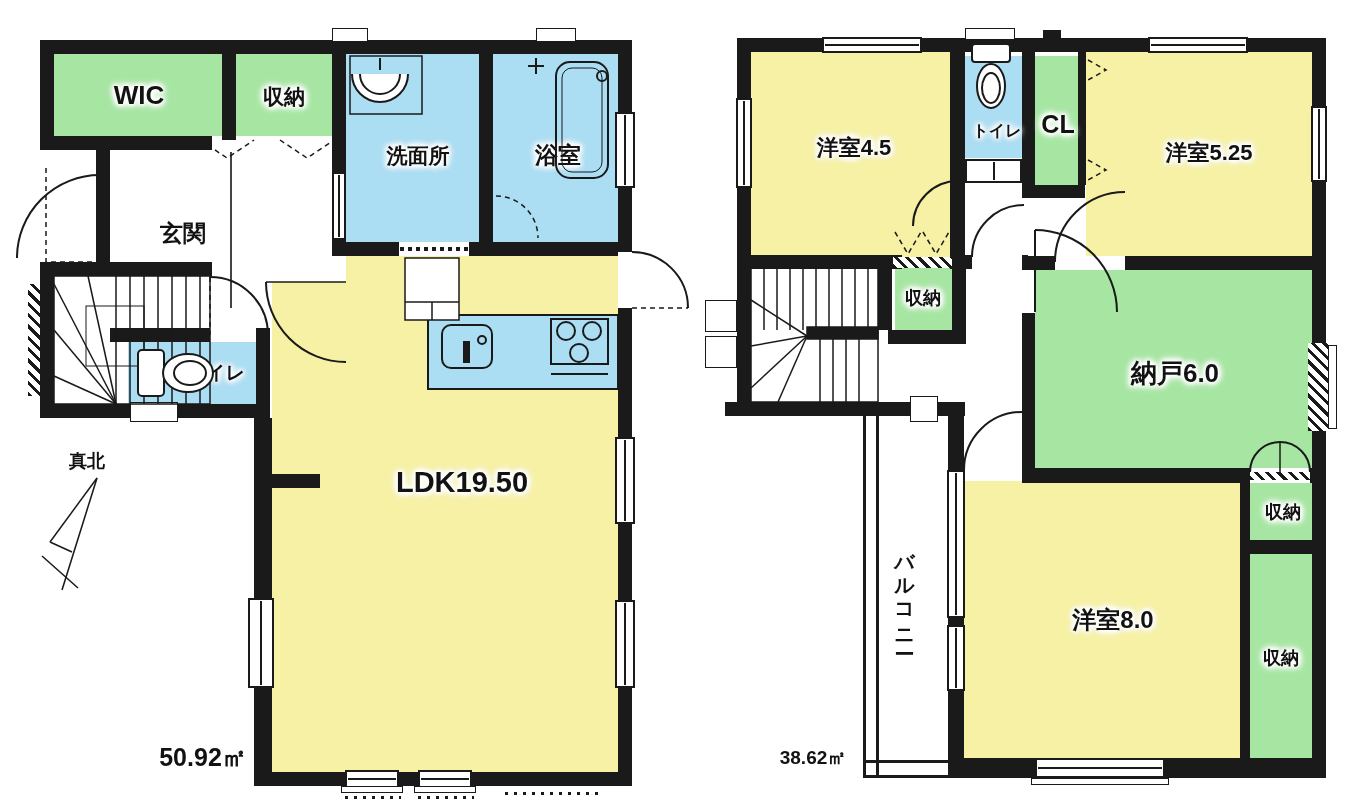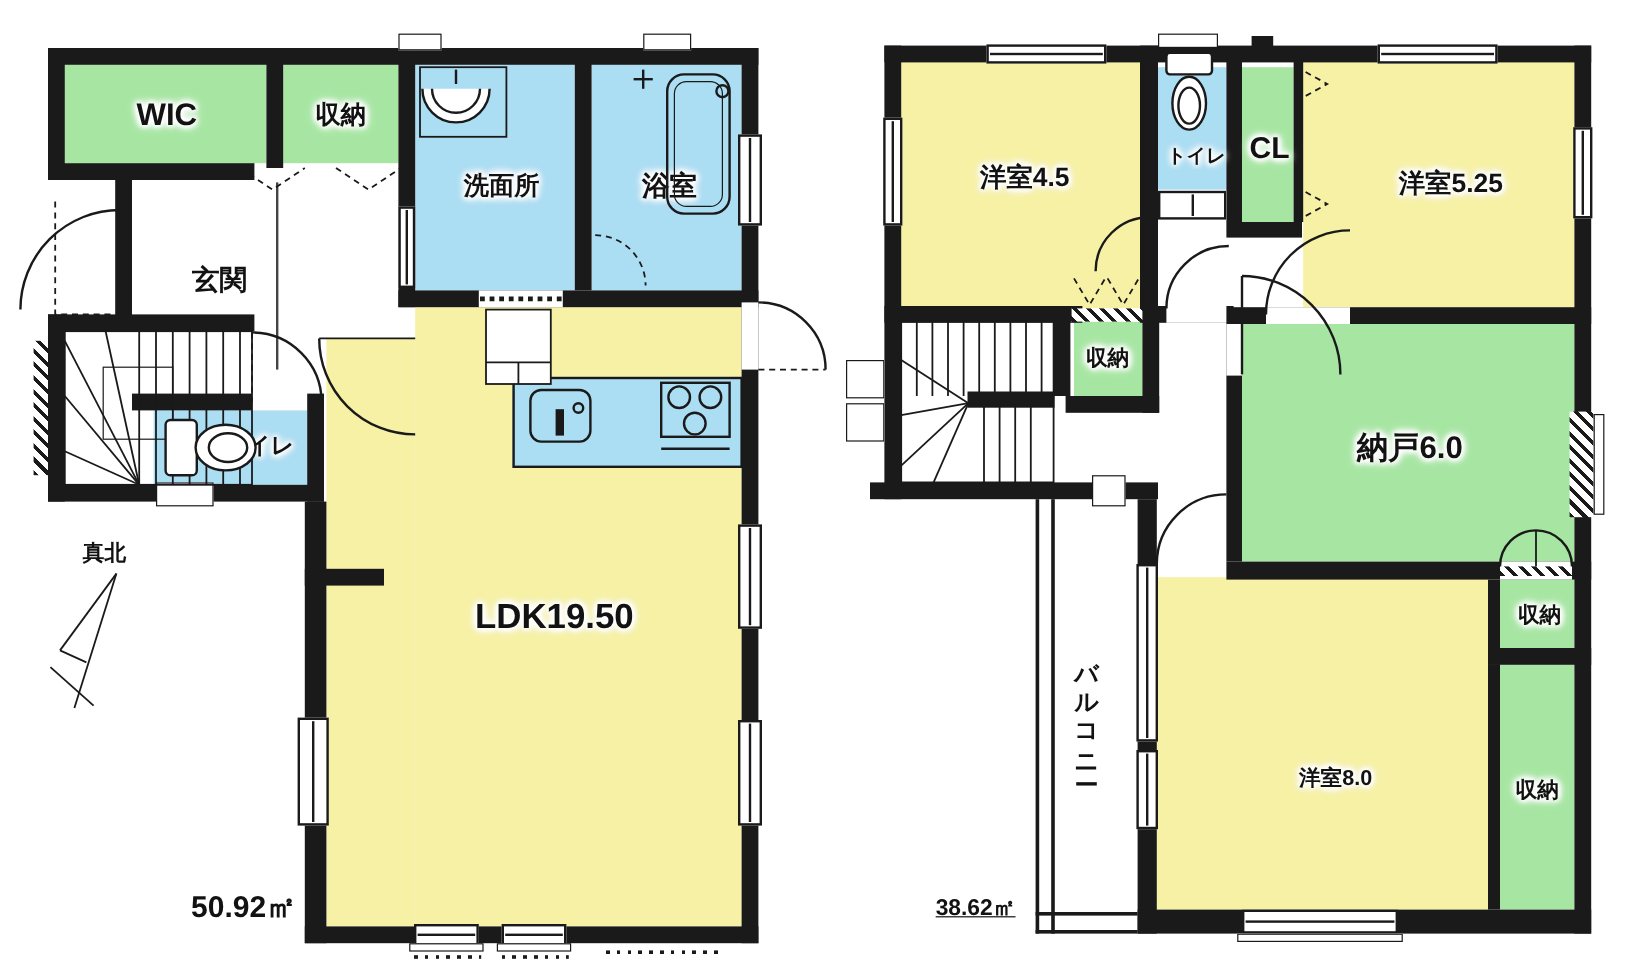--- a/index.html
+++ b/index.html
@@ -79,21 +79,21 @@
   <div class="sill" style="left:130px;top:402px;width:48px;height:20px;"></div>
   <div class="hatchbar" style="left:28px;top:284px;width:12px;height:112px;"></div>
   <div class="thinline" style="left:230px;top:152px;width:2px;height:156px;"></div>
 
   <div class="lbl" style="left:139px;top:95px;font-size:26px;">WIC</div>
   <div class="lbl" style="left:284px;top:96px;font-size:21px;">収納</div>
   <div class="lbl" style="left:418px;top:155px;font-size:21px;">洗面所</div>
   <div class="lbl" style="left:558px;top:155px;font-size:23px;">浴室</div>
   <div class="lbl" style="left:183px;top:233px;font-size:23px;">玄関</div>
   <div class="lbl" style="left:216px;top:372px;font-size:19px;">トイレ</div>
-  <div class="lbl" style="left:462px;top:482px;font-size:29px;margin-top:33px;">LDK19.50</div>
+  <div class="lbl" style="left:462px;top:482px;font-size:29px;">LDK19.50</div>
   <div class="lbl" style="left:87px;top:461px;font-size:18px;">真北</div>
   <div class="lbl" style="left:203px;top:757px;font-size:25px;">50.92㎡</div>
 
   <div class="room fill-y" style="left:750px;top:51px;width:200px;height:206px;"></div>
   <div class="room fill-b" style="left:965px;top:56px;width:57px;height:102px;"></div>
   <div class="room fill-g" style="left:1035px;top:56px;width:43px;height:129px;"></div>
   <div class="room fill-y" style="left:1086px;top:51px;width:226px;height:205px;"></div>
   <div class="room fill-g" style="left:895px;top:268px;width:57px;height:62px;"></div>
   <div class="room fill-g" style="left:1035px;top:270px;width:277px;height:198px;"></div>
   <div class="room fill-g" style="left:1250px;top:483px;width:62px;height:57px;"></div>
@@ -151,24 +151,24 @@
   <div class="thinline" style="left:863px;top:760px;width:85px;height:3px;background:#1a1a1a;"></div>
   <div class="thinline" style="left:863px;top:775px;width:85px;height:3px;background:#1a1a1a;"></div>
 
   <div class="lbl" style="left:854px;top:148px;font-size:22px;">洋室4.5</div>
   <div class="lbl" style="left:997px;top:131px;font-size:16px;">トイレ</div>
   <div class="lbl" style="left:1058px;top:124px;font-size:25px;">CL</div>
   <div class="lbl" style="left:1197px;top:153px;font-size:22px;margin-left:12px;">洋室5.25</div>
   <div class="lbl" style="left:923px;top:298px;font-size:18px;">収納</div>
   <div class="lbl" style="left:1175px;top:373px;font-size:26px;">納戸6.0</div>
   <div class="lbl" style="left:1283px;top:512px;font-size:18px;">収納</div>
-  <div class="lbl" style="left:1113px;top:620px;font-size:18px;margin-top:28px;">洋室8.0</div>
+  <div class="lbl" style="left:1113px;top:620px;font-size:24px;">洋室8.0</div>
   <div class="lbl" style="left:1281px;top:658px;font-size:18px;">収納</div>
   <div class="lbl vert" style="left:905px;top:592px;font-size:20px;">バルコニー</div>
-  <div class="lbl" style="left:813px;top:757px;font-size:19px;text-decoration:underline;">38.62㎡</div>
+  <div class="lbl" style="left:813px;top:757px;font-size:19px;">38.62㎡</div>
 
   <svg class="deco" width="1362" height="810" viewBox="0 0 1362 810">
     <g stroke="#1a1a1a" stroke-width="2" fill="none">
 
       <g>
         <path d="M 100,175 A 83,83 0 0 0 17,258"></path>
         <line x1="100" y1="175" x2="100" y2="258"></line>
         <path d="M 266,282 A 80,80 0 0 0 346,362"></path>
         <line x1="266" y1="282" x2="346" y2="282" stroke-width="1.5"></line>
         <path d="M 210,277 A 58,58 0 0 1 268,335"></path>

